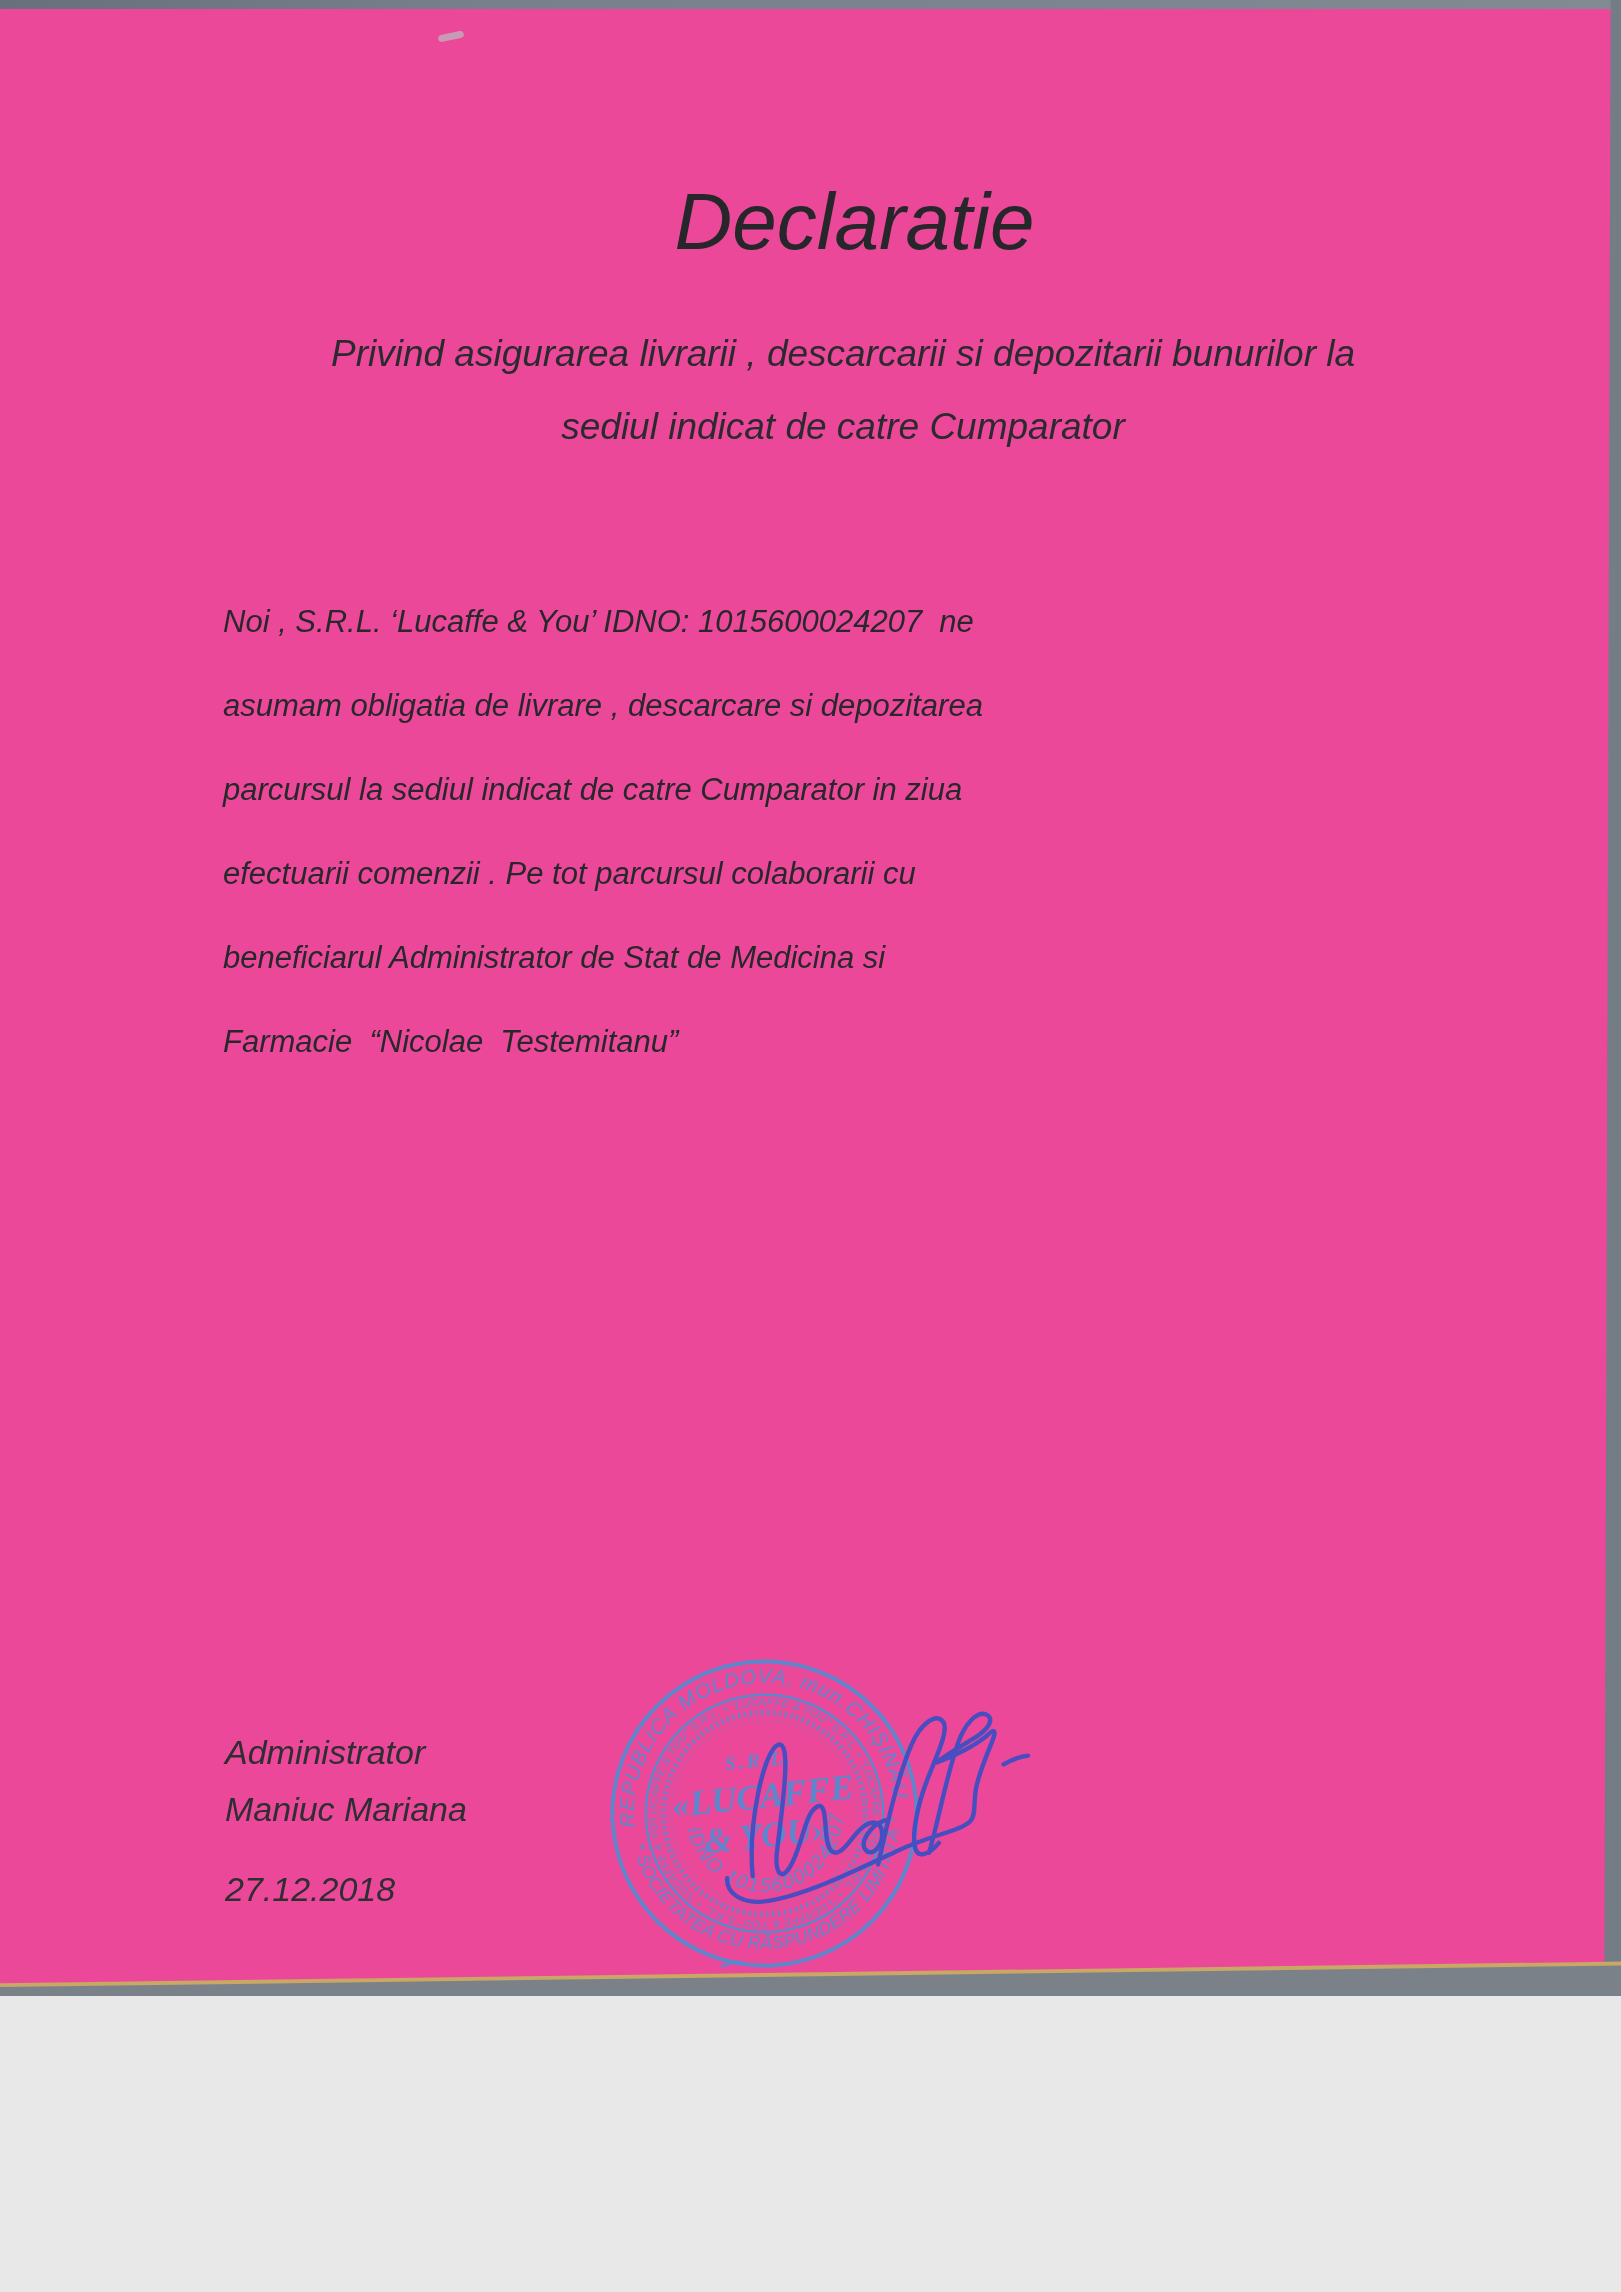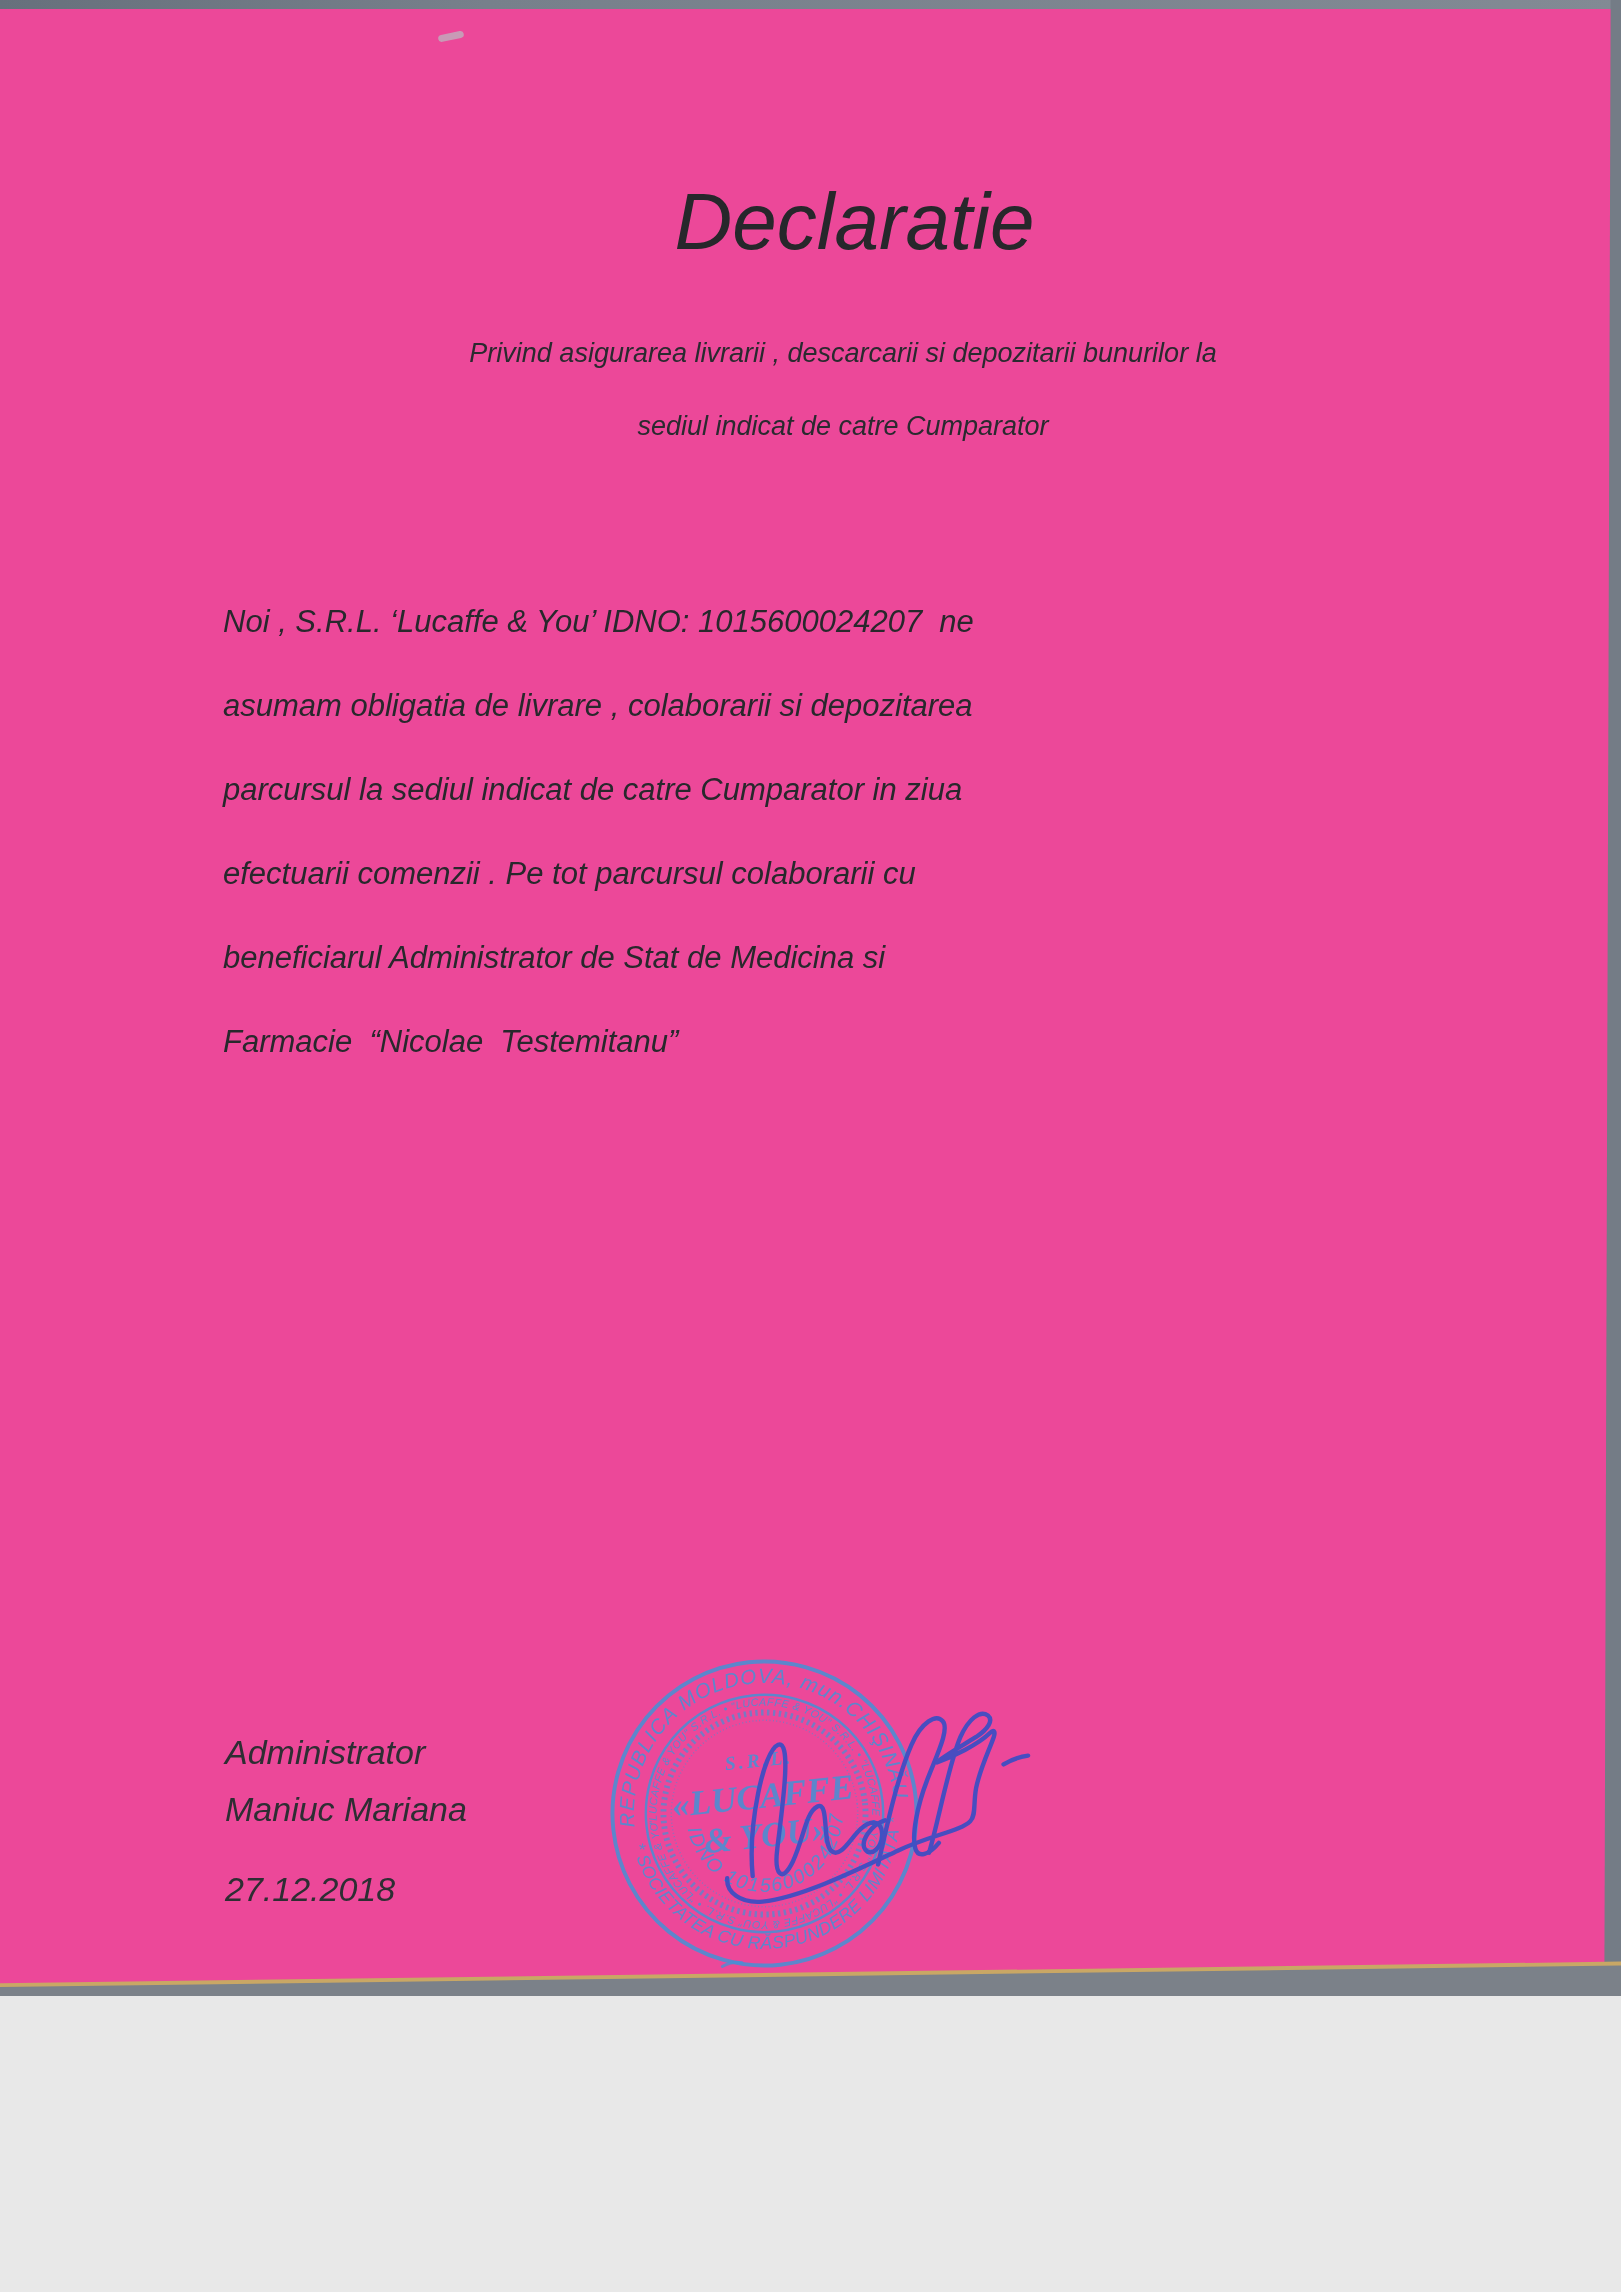--- a/index.html
+++ b/index.html
@@ -16,21 +16,21 @@
   }
   .abs{position:absolute;}
   .doc-title{
     top:176px;left:88px;right:0;
     text-align:center;
     font-size:80px;font-weight:400;color:#27272b;
   }
   .doc-subtitle{
     top:317px;left:65px;right:0;
     text-align:center;
-    font-size:27px;line-height:73px;color:#2a2a2f;
+    font-size:37px;line-height:73px;color:#2a2a2f;
   }
   .doc-body{
     top:580px;left:223px;
     font-size:31px;line-height:84px;color:#28282c;
   }
   .body-line{white-space:pre;}
   .signer{left:225px;font-size:34px;color:#2e2e33;}
   .signer-role{top:1705px;margin-top:28px;}
   .signer-name{top:1790px;}
   .signer-date{top:1870px;}
@@ -69,21 +69,21 @@
 
   <div class="abs doc-title">Declaratie</div>
 
   <div class="abs doc-subtitle">
     <div>Privind asigurarea livrarii , descarcarii si depozitarii bunurilor la</div>
     <div>sediul indicat de catre Cumparator</div>
   </div>
 
   <div class="abs doc-body">
     <div class="body-line">Noi , S.R.L. ‘Lucaffe &amp; You’ IDNO: 1015600024207  ne</div>
-    <div class="body-line">asumam obligatia de livrare , colaborarii si depozitarea</div>
+    <div class="body-line">asumam obligatia de livrare , descarcare si depozitarea</div>
     <div class="body-line">parcursul la sediul indicat de catre Cumparator in ziua</div>
     <div class="body-line">efectuarii comenzii . Pe tot parcursul colaborarii cu</div>
     <div class="body-line">beneficiarul Administrator de Stat de Medicina si</div>
     <div class="body-line">Farmacie  “Nicolae  Testemitanu”</div>
   </div>
 
   <div class="abs signer signer-role">Administrator</div>
   <div class="abs signer signer-name">Maniuc Mariana</div>
   <div class="abs signer signer-date">27.12.2018</div>
 

